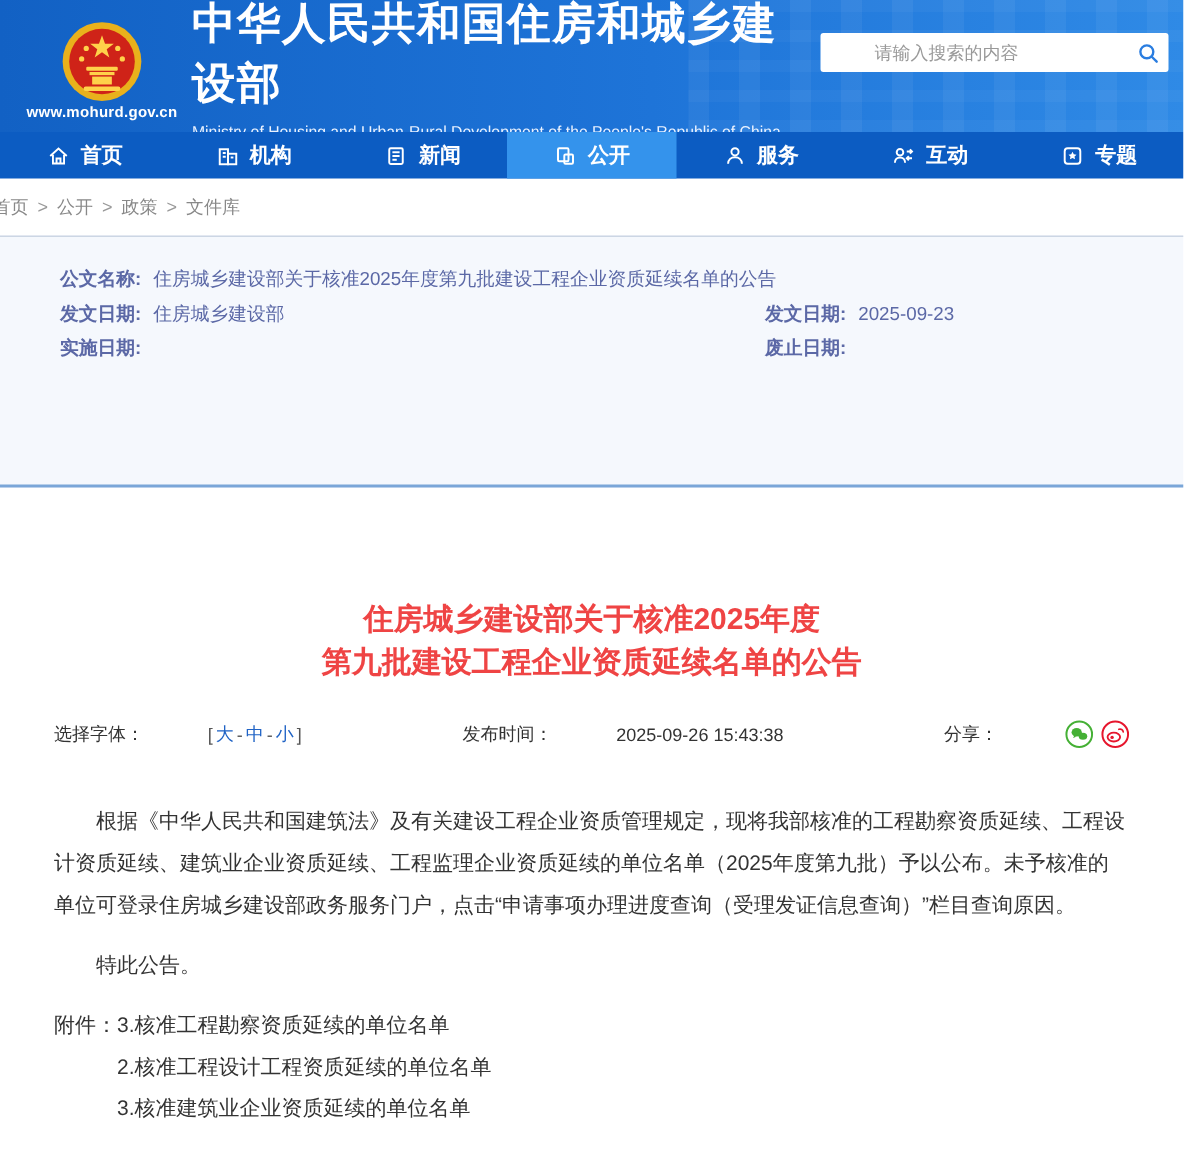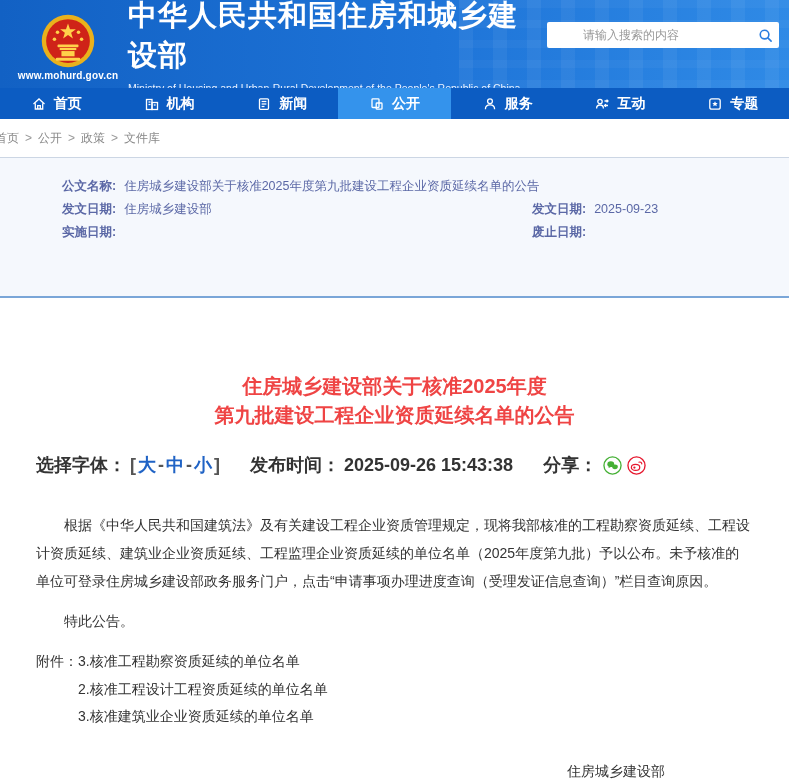--- a/index.html
+++ b/index.html
@@ -55,35 +55,35 @@
     height: 38px; display:flex; align-items:center;
     font-size:12px; color:#888; margin-left:-5px;
   }
   .breadcrumb .crumb { cursor:pointer; }
   .breadcrumb .sep { margin: 0 6px; color:#999; }
   
   .meta-panel {
     background:#f5f8fd;
     border-top:1px solid #ccd6e4;
     border-bottom:2px solid #7aa6d8;
-    padding: 17px 0 12px 62px;
-    height: 141px;
+    padding: 17px 0 12px 40px;
+    height: 168px;
   }
   .meta-row { display:flex; line-height:23px; font-size:12.5px; color:#5b68a6; }
   .meta-cell { display:flex; }
   .meta-cell.left { width:470px; }
   .meta-label { font-weight:bold; white-space:pre; }
   .meta-value { margin-left:8px; white-space:pre; }
   
   .article { padding: 0 36px; color:#333; }
   .art-title { margin-top: 74px; text-align:center; font-size:20px; font-weight:bold;
     line-height:29px; color:#ef4444; }
   .toolbar {
-    margin-top: 23px; display:flex; justify-content:flex-start; align-items:center;
-    font-size:18px; color:#333; gap:4px;font-weight:bold;
+    margin-top: 23px; display:flex; justify-content:space-between; align-items:center;
+    font-size:12px; color:#333; gap:4px;
   }
   .toolbar .grp { display:flex; align-items:center; gap:2px; }
   .toolbar .fs-link { color:#2063c5; cursor:pointer; }
   .toolbar .dash { color:#555; }
   .toolbar .spacer { width:22px; }
   .share-icons { display:flex; align-items:center; gap:5px; margin-left:2px; }
   .share-icons svg { display:block; cursor:pointer; }
   .body-text { margin-top: 34px; font-size:14px; line-height:28px; }
   .body-text p { text-indent: 2em; }
   .body-text p + p { margin-top: 12px; }

